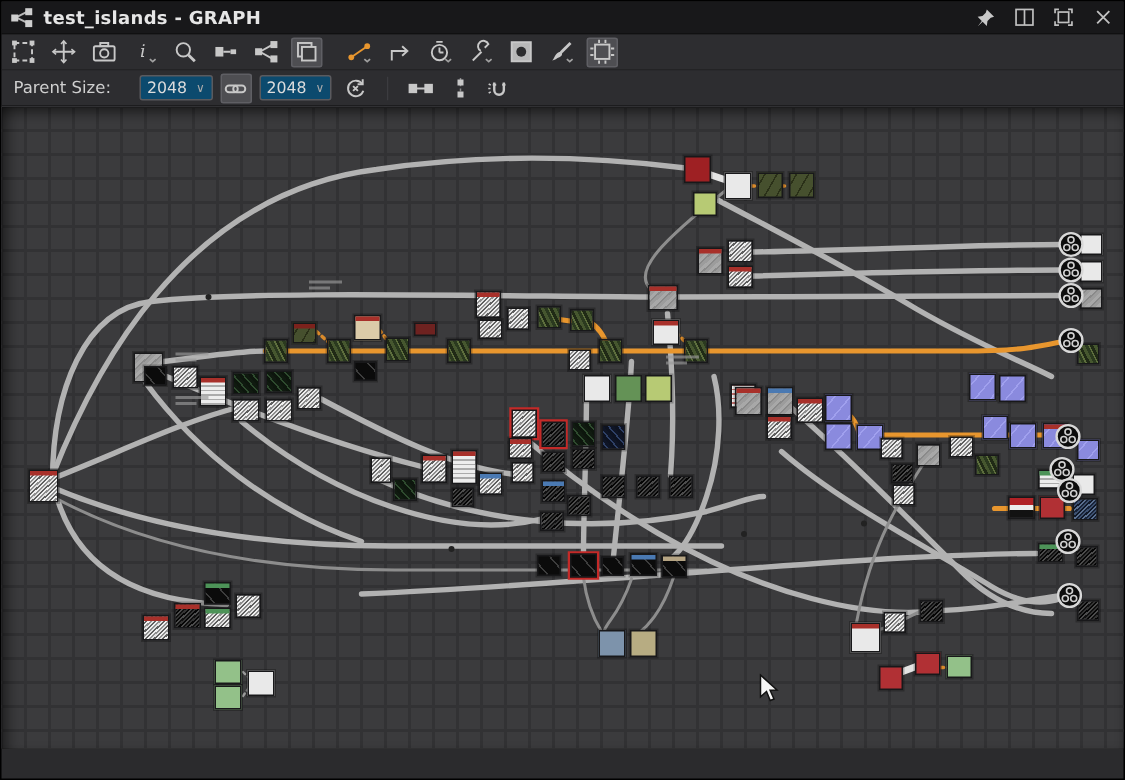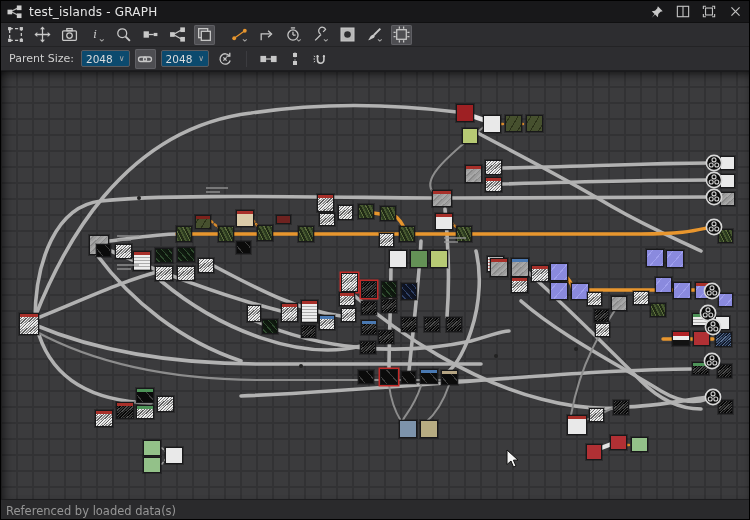--- a/index.html
+++ b/index.html
@@ -1,29 +1,29 @@
 <!DOCTYPE html>
 <html><head>
 <meta charset="utf-8">
 <style>
   html,body{margin:0;padding:0;background:#000;}
   *{box-sizing:border-box;}
   #app{position:relative;width:750px;height:520px;background:#2b2b2d;font-family:"DejaVu Sans","Liberation Sans",sans-serif;overflow:hidden;border:1px solid #000;}
   
   #titlebar{position:absolute;left:0;top:0;width:750px;height:22px;background:#房18181a;background:#18181a;display:flex;align-items:center;border-bottom:1px solid #101011;}
   #titlebar .app-icon{margin:0 7px 0 6px;display:flex;}
-  #titlebar .title{color:#e6e6e6;font-size:12px;font-weight:normal;letter-spacing:.2px;}
+  #titlebar .title{color:#e6e6e6;font-size:12px;font-weight:bold;letter-spacing:.2px;}
   #titlebar .tb-right{margin-left:auto;display:flex;align-items:center;gap:10px;padding-right:8px;}
   .winbtn{width:16px;height:16px;display:flex;align-items:center;justify-content:center;color:#c0c0c0;}
   
   #toolbar1{position:absolute;left:0;top:22px;width:750px;height:24px;background:#2d2d30;display:flex;align-items:center;padding-left:4px;gap:6px;border-bottom:1px solid #232325;}
   .tbtn{width:21px;height:20px;border-radius:2px;display:flex;align-items:center;justify-content:center;position:relative;}
   .tbtn.active{background:#4e4e52;box-shadow:inset 0 0 0 1px #5f5f64;}
   #toolbar2{position:absolute;left:0;top:46px;width:750px;height:24px;background:#2d2d30;display:flex;align-items:center;padding-left:8px;gap:5px;border-bottom:1px solid #1c1c1e;}
-  #toolbar2 .lbl{color:#cfcfcf;font-size:11px;margin-right:2px;}
+  #toolbar2 .lbl{color:#cfcfcf;font-size:11px;margin-right:14px;}
   .sizesel{height:17px;background:#0c4a6e;border:1px solid #5a5a5e;border-radius:2px;color:#dcdcdc;font-size:10.5px;display:flex;align-items:center;padding:0 4px;gap:6px;}
   .sizesel .car{font-size:8px;color:#aaa;}
   .vsep{width:1px;height:16px;background:#1d1d1f;border-right:1px solid #3c3c40;margin:0 6px;}
   
   #graph{position:absolute;left:0;top:70px;width:750px;height:428px;background:#3b3b3d;
     background-image:linear-gradient(#323234 2px,transparent 2px),linear-gradient(90deg,#323234 2px,transparent 2px);
     background-size:16px 16px;background-position:-1px -1px;
     box-shadow:inset 10px 0 10px -7px rgba(0,0,0,.55),inset 0 10px 10px -7px rgba(0,0,0,.6),inset -6px 0 8px -6px rgba(0,0,0,.4);
     overflow:hidden;}
   #wires{position:absolute;left:0;top:0;}
@@ -560,17 +560,14 @@
           <div style="width:14px"></div>
         </div>
       </div>
     <div id="cursor" style="left: 505px; top: 378px;">
       <svg width="14" height="20" viewBox="0 0 14 20">
         <path d="M1,1 L1,15.5 L5,12 L7.5,18 L10,17 L7.4,11.2 L12,11 Z" fill="#f5f5f5" stroke="#111" stroke-width="1"></path>
       </svg>
     </div>
   </div>
 
-  <div id="statusbar">
-    <span>Referenced by loaded data(s)</span>
-  </div>
 
 </div>
 
 </body></html>

